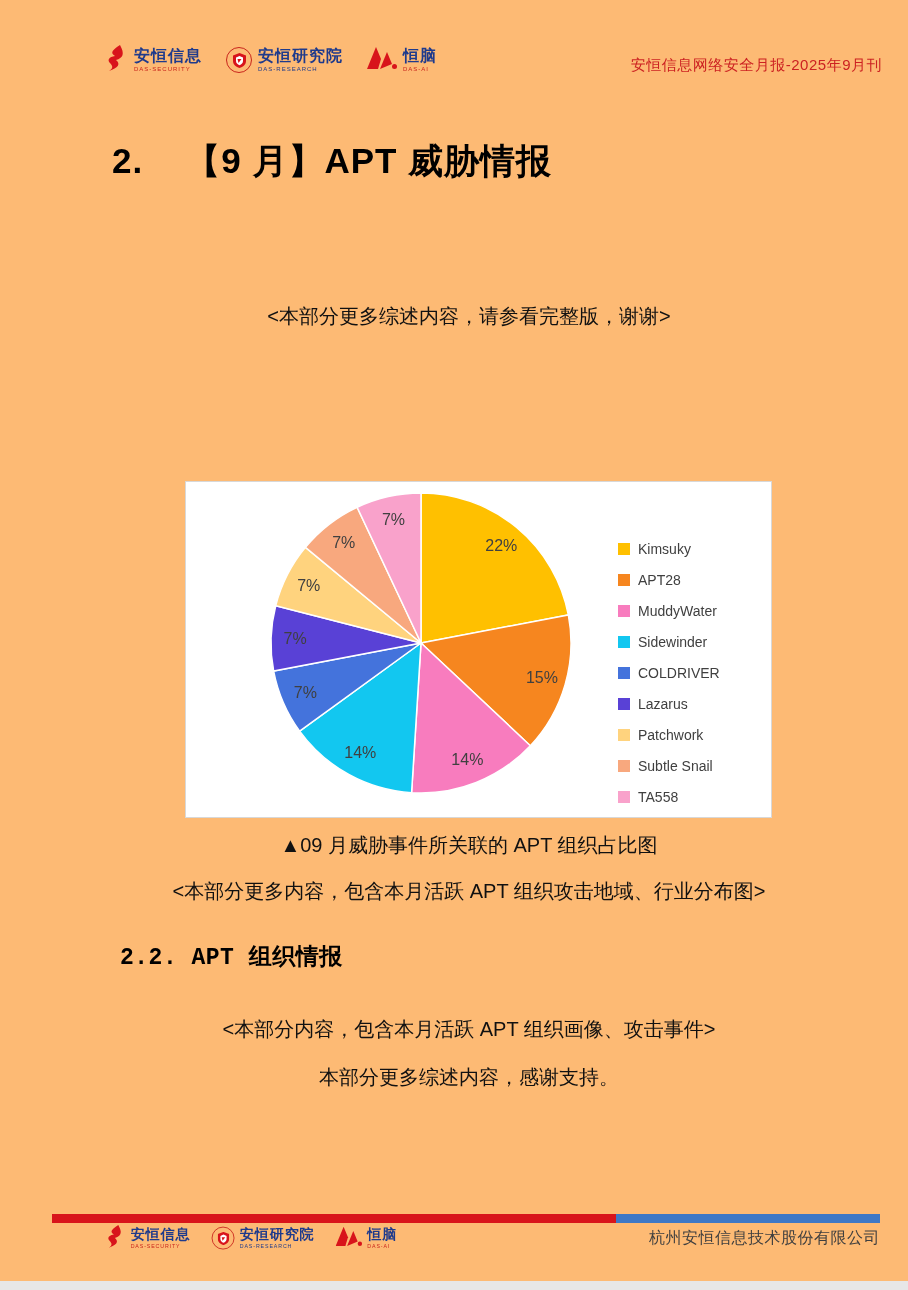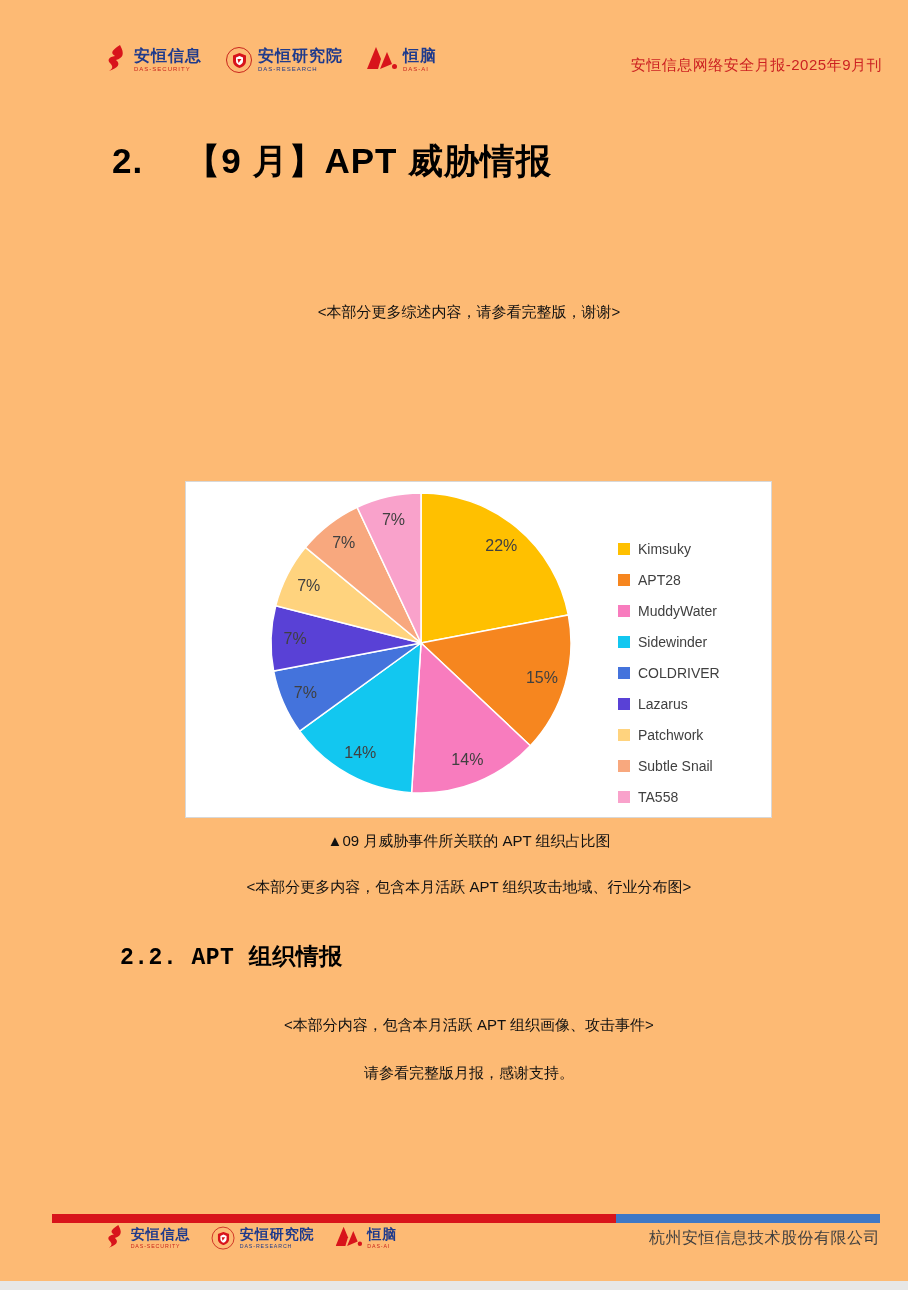--- a/index.html
+++ b/index.html
@@ -20,21 +20,21 @@
   .edition{
     position:absolute;left:480px;top:56px;width:402px;text-align:right;
     font-size:15px;font-weight:normal;color:#cc2222;letter-spacing:0.5px;
   }
   
   .h1{position:absolute;left:112px;top:138px;font-size:35px;font-weight:bold;letter-spacing:1px;}
   .h1 .num{display:inline-block;margin-right:42px;}
   .h2{position:absolute;font-size:23px;font-weight:bold;letter-spacing:0.5px;}
   .h2.s21{left:120px;top:229px;}
   .h2.s22{left:120px;top:941px;font-family:Liberation Mono, monospace;}
-  .centernote{position:absolute;left:113px;width:712px;text-align:center;font-size:15px;color:#111;}
+  .centernote{position:absolute;left:113px;width:712px;text-align:center;font-size:20px;color:#111;}
   .note1{top:303px;}
   .note2{top:878px;}
   .note3{top:1016px;}
   .note4{top:1064px;}
   .caption{top:832px;font-weight:500;}
   .bodytext{
     position:absolute;left:112px;top:339px;width:684px;
     font-size:17px;line-height:49px;text-align:justify;text-justify:inter-ideograph;
     text-indent:34px;color:#111;
   }
@@ -173,21 +173,21 @@
           <span class="legend-label">TA558</span>
         </div>
       </div>
   </div>
 
   <div class="centernote caption">▲09 月威胁事件所关联的 APT 组织占比图</div>
   <div class="centernote note2">&lt;本部分更多内容，包含本月活跃 APT 组织攻击地域、行业分布图&gt;</div>
 
   <div class="h2 s22">2.2. APT 组织情报</div>
   <div class="centernote note3">&lt;本部分内容，包含本月活跃 APT 组织画像、攻击事件&gt;</div>
-  <div class="centernote note4">请参看完整版月报，感谢支持。</div>
+  <div class="centernote note4">本部分更多综述内容，感谢支持。</div>
 
   <div class="footer-bar">
     <div class="red" style="background: rgb(216, 20, 27);"></div>
     <div class="blue" style="background: rgb(62, 120, 198);"></div>
   </div>
 
   <div class="logo-row footer">
     <div class="logo">
       <span>
         <svg width="22" height="28" viewBox="0 0 22 28">

